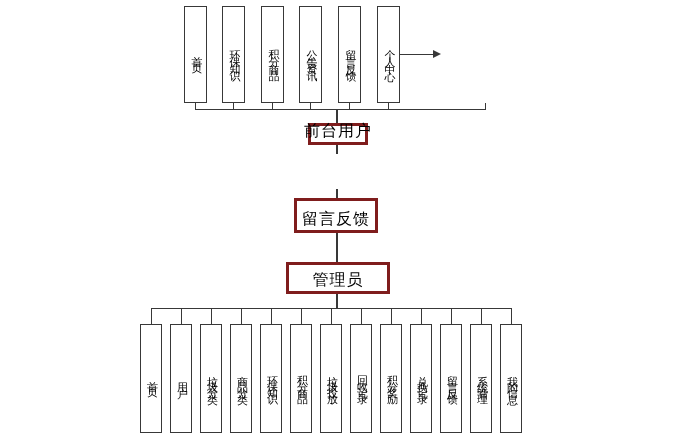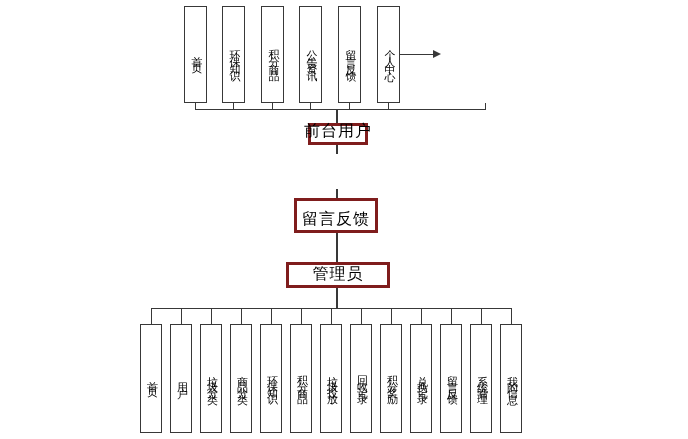--- a/index.html
+++ b/index.html
@@ -122,21 +122,21 @@
     <span class="vtext">个人中心</span>
   </div>
 
 
   <div class="hbox" style="left:308px;top:123px;width:60px;height:22px;">
     <span>前台用户</span>
   </div>
   <div class="hbox" style="left:294px;top:198px;width:84px;height:35px;">
     <span>留言反馈</span>
   </div>
-  <div class="hbox" style="left:286px;top:262px;width:104px;height:26px;">
+  <div class="hbox" style="left:286px;top:262px;width:104px;height:32px;">
     <span>管理员</span>
   </div>
 
   <div class="vbox admin" style="left:140px;top:324px;width:22px;height:109px;">
     <span class="vtext">首页</span>
   </div>
   <div class="vbox admin" style="left:170px;top:324px;width:22px;height:109px;">
     <span class="vtext">用户</span>
   </div>
   <div class="vbox admin" style="left:200px;top:324px;width:22px;height:109px;">

